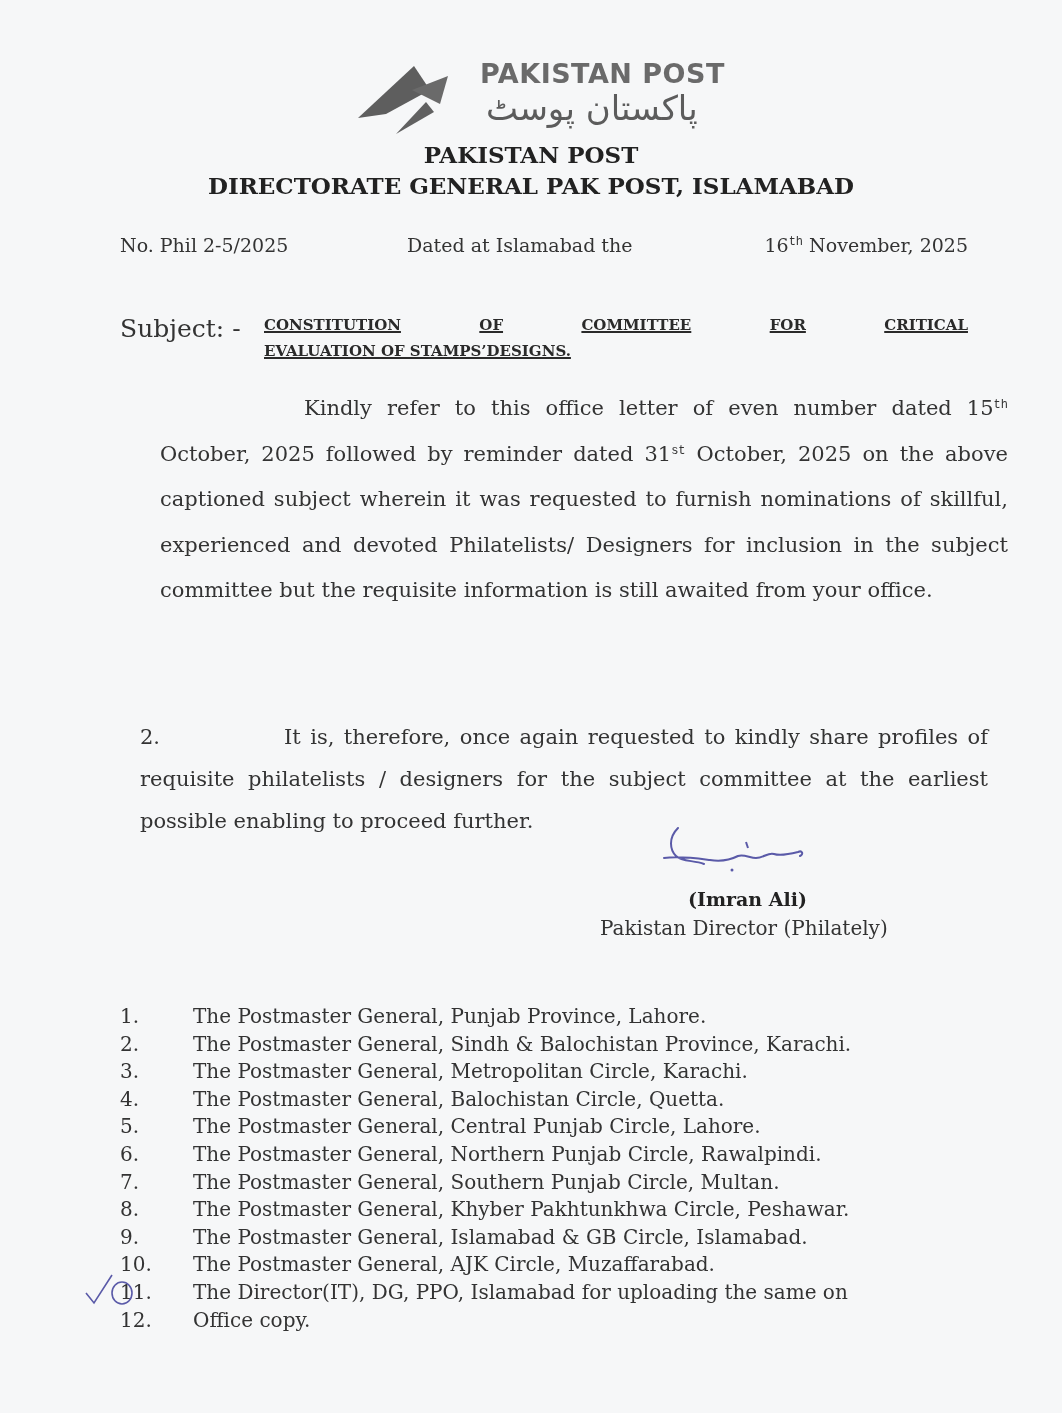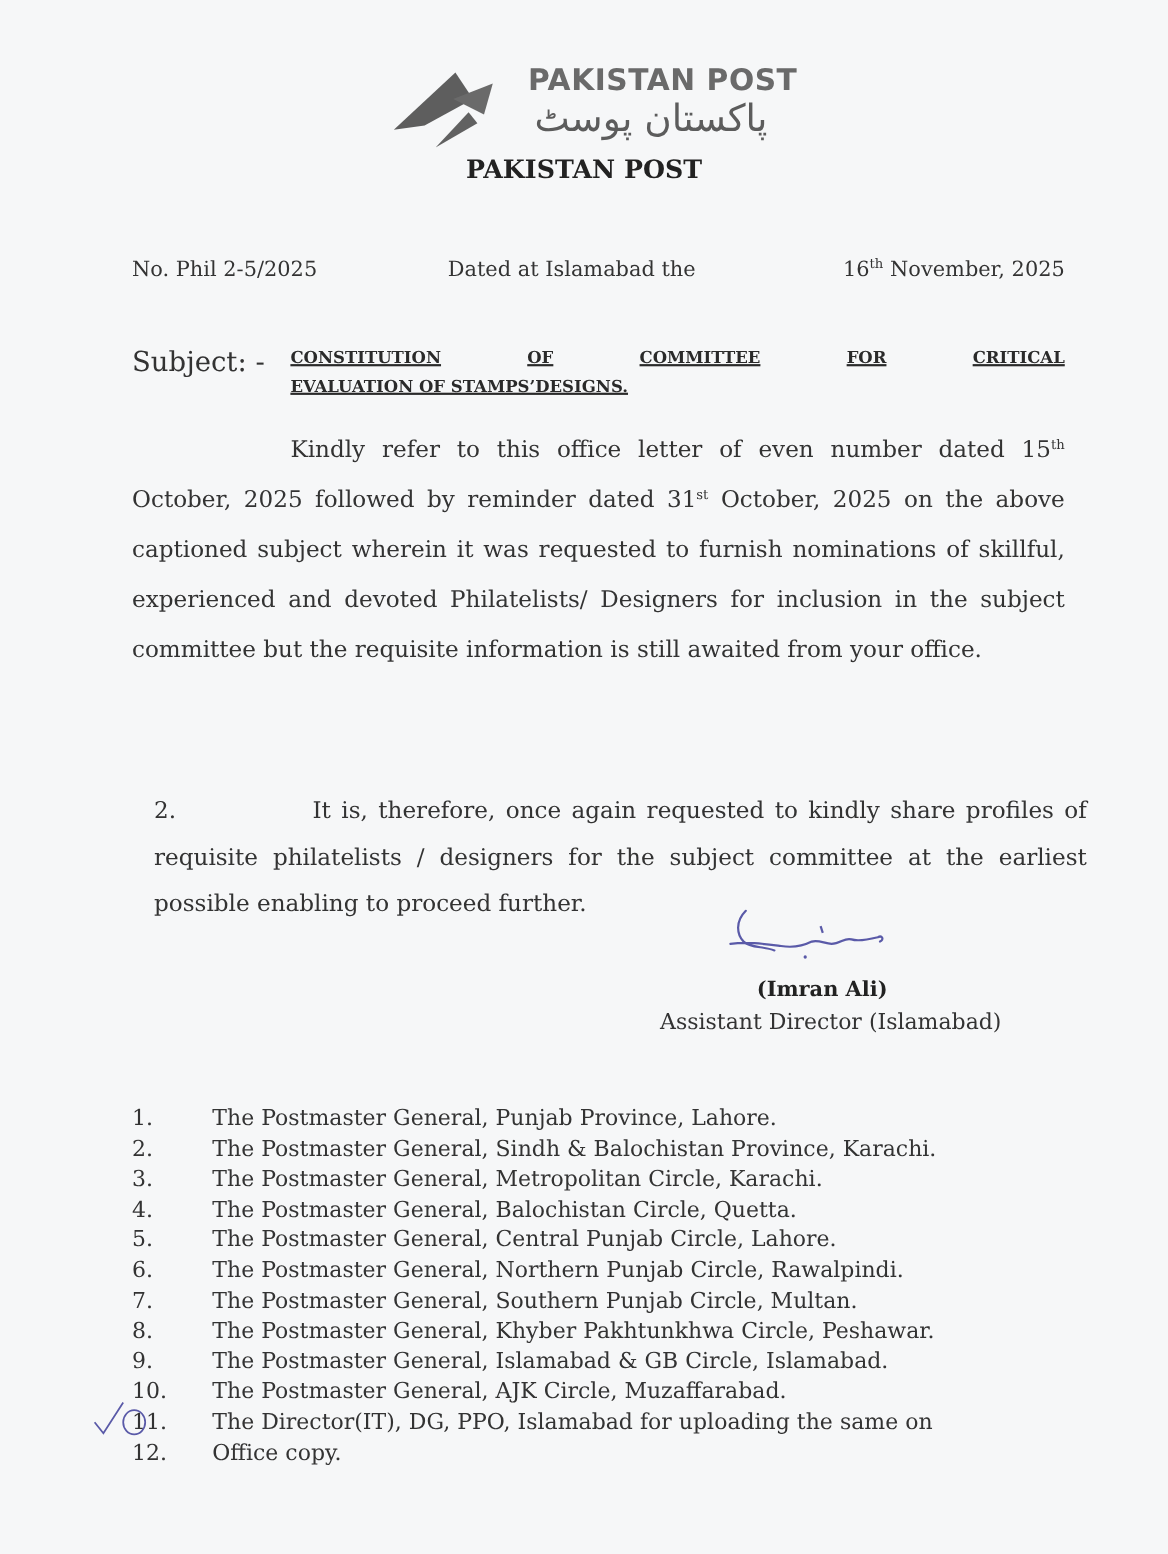--- a/index.html
+++ b/index.html
@@ -30,33 +30,33 @@
   }
   .org1 { top: 141px; font-size: 23px; }
   .org2 { top: 172px; font-size: 23px; }
   .refline {
     position: absolute; top: 234px; left: 120px; width: 848px;
     font-size: 19px; color: #333;
   }
   .refline .no { position: absolute; left: 0; }
   .refline .dated { position: absolute; left: 287px; }
   .refline .date { position: absolute; right: 0; }
-  sup { font-size: 12px; vertical-align: 7px; line-height: 0; }
+  sup { font-size: 12px; vertical-align: 7px; line-height: 0; font-family: Liberation Mono, monospace; }
   .subject-label { position: absolute; left: 120px; top: 314px; font-size: 25px; color: #333; }
   .subject {
     position: absolute; left: 264px; top: 312px; width: 704px;
     font-weight: bold; font-size: 15px; color: #2a2a2a; line-height: 26px;
   }
   .subject .l1 { display: flex; justify-content: space-between; text-decoration: underline; text-decoration-thickness: 2px; }
   .subject .l2 { text-decoration: underline; text-decoration-thickness: 2px; }
   .para {
     position: absolute; left: 120px; width: 848px;
     font-size: 21px; line-height: 45.6px; color: #333; text-align: justify;
   }
-  .para1 { top: 386px; text-indent: 144px; }
+  .para1 { top: 386px; text-indent: 144px; margin-left: 40px; }
   .para2 { top: 716px; line-height: 42px; margin-left: 20px; }
   .para2 .num { display: inline-block; width: 144px; text-indent: 0; }
   .sign-wrap { position: absolute; left: 600px; top: 818px; width: 360px; }
   .signature { position: absolute; left: 60px; top: 6px; }
   .signer-name {
     position: absolute; left: 88px; top: 70px;
     font-weight: bold; font-size: 19px; color: #222;
   }
   .signer-title { position: absolute; left: 0; top: 98px; font-size: 20px; color: #333; white-space: nowrap; }
   .dist { position: absolute; left: 120px; top: 1003px; width: 860px; }
@@ -74,20 +74,21 @@
     <svg width="120" height="80" viewBox="0 0 120 80">
       <polygon points="2,62 58,10 74,34 30,58" fill="#5e5e5e"></polygon>
       <polygon points="56,34 92,20 84,48" fill="#6a6a6a"></polygon>
       <polygon points="40,78 70,46 78,56" fill="#616161"></polygon>
     </svg>
     <div class="logo-en">PAKISTAN POST</div>
     <div class="logo-ur">پاکستان پوسٹ</div>
   </div>
 
   <div class="org1">PAKISTAN POST</div>
+  <div class="org2">DIRECTORATE GENERAL PAK POST, ISLAMABAD</div>
 
   <div class="refline">
     <span class="no">No. Phil 2-5/2025</span>
     <span class="dated">Dated at Islamabad the</span>
     <span class="date"><span>16</span><sup>th</sup><span> November, 2025</span></span>
   </div>
 
   <div class="subject-label">Subject: -</div>
   <div class="subject">
     <div class="l1">
@@ -104,21 +105,21 @@
 
   <div class="para para2"><span class="num">2.</span><span>It is, therefore, once again requested to kindly share profiles of requisite philatelists / designers for the subject committee at the earliest possible enabling to proceed further.</span></div>
 
   <div class="sign-wrap">
     <svg class="signature" width="160" height="60" viewBox="0 0 160 60">
       <path d="M18,4 C8,14 10,26 16,32 C22,38 34,36 44,40 M4,34 C20,32 34,34 50,36 C62,38 70,36 78,32 C84,30 90,34 96,34 C104,34 108,28 114,30 C120,32 130,30 138,28 C142,26 144,30 140,32" fill="none" stroke="#5a5aa8" stroke-width="2" stroke-linecap="round"></path>
       <path d="M86,18 L88,24" stroke="#5a5aa8" stroke-width="2"></path>
       <circle cx="72" cy="46" r="1.5" fill="#5a5aa8"></circle>
     </svg>
     <div class="signer-name">(Imran Ali)</div>
-    <div class="signer-title">Assistant Director (Islamabad)</div>
+    <div class="signer-title">Pakistan Director (Philately)</div>
   </div>
 
   <div class="dist">
     <div class="dist-item">
         <span class="n">1.</span>
         <span class="t">The Postmaster General, Punjab Province, Lahore.</span>
       </div>
     <div class="dist-item">
         <span class="n">2.</span>
         <span class="t">The Postmaster General, Sindh &amp; Balochistan Province, Karachi.</span>

